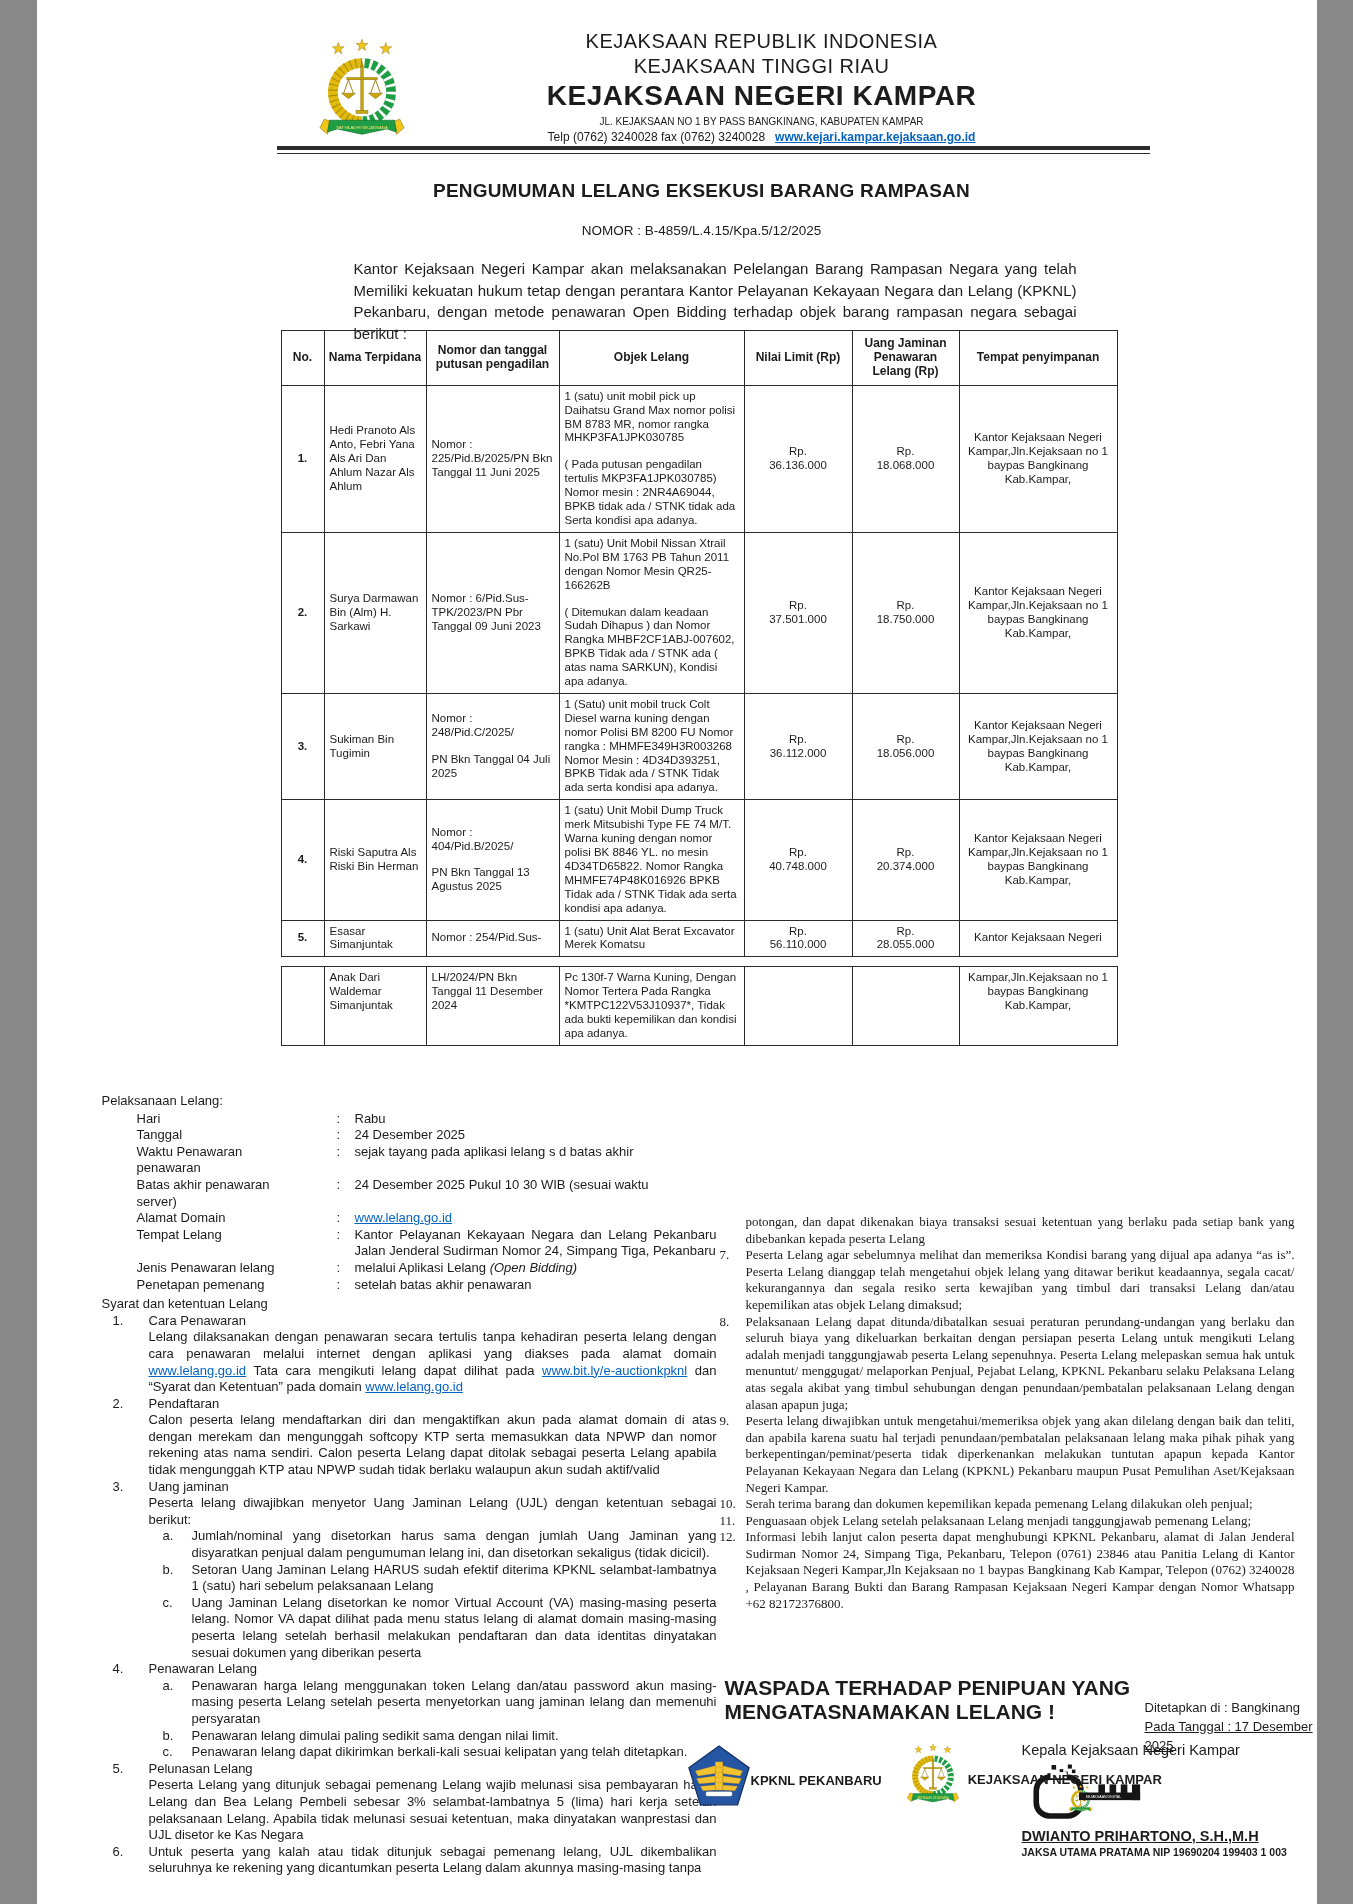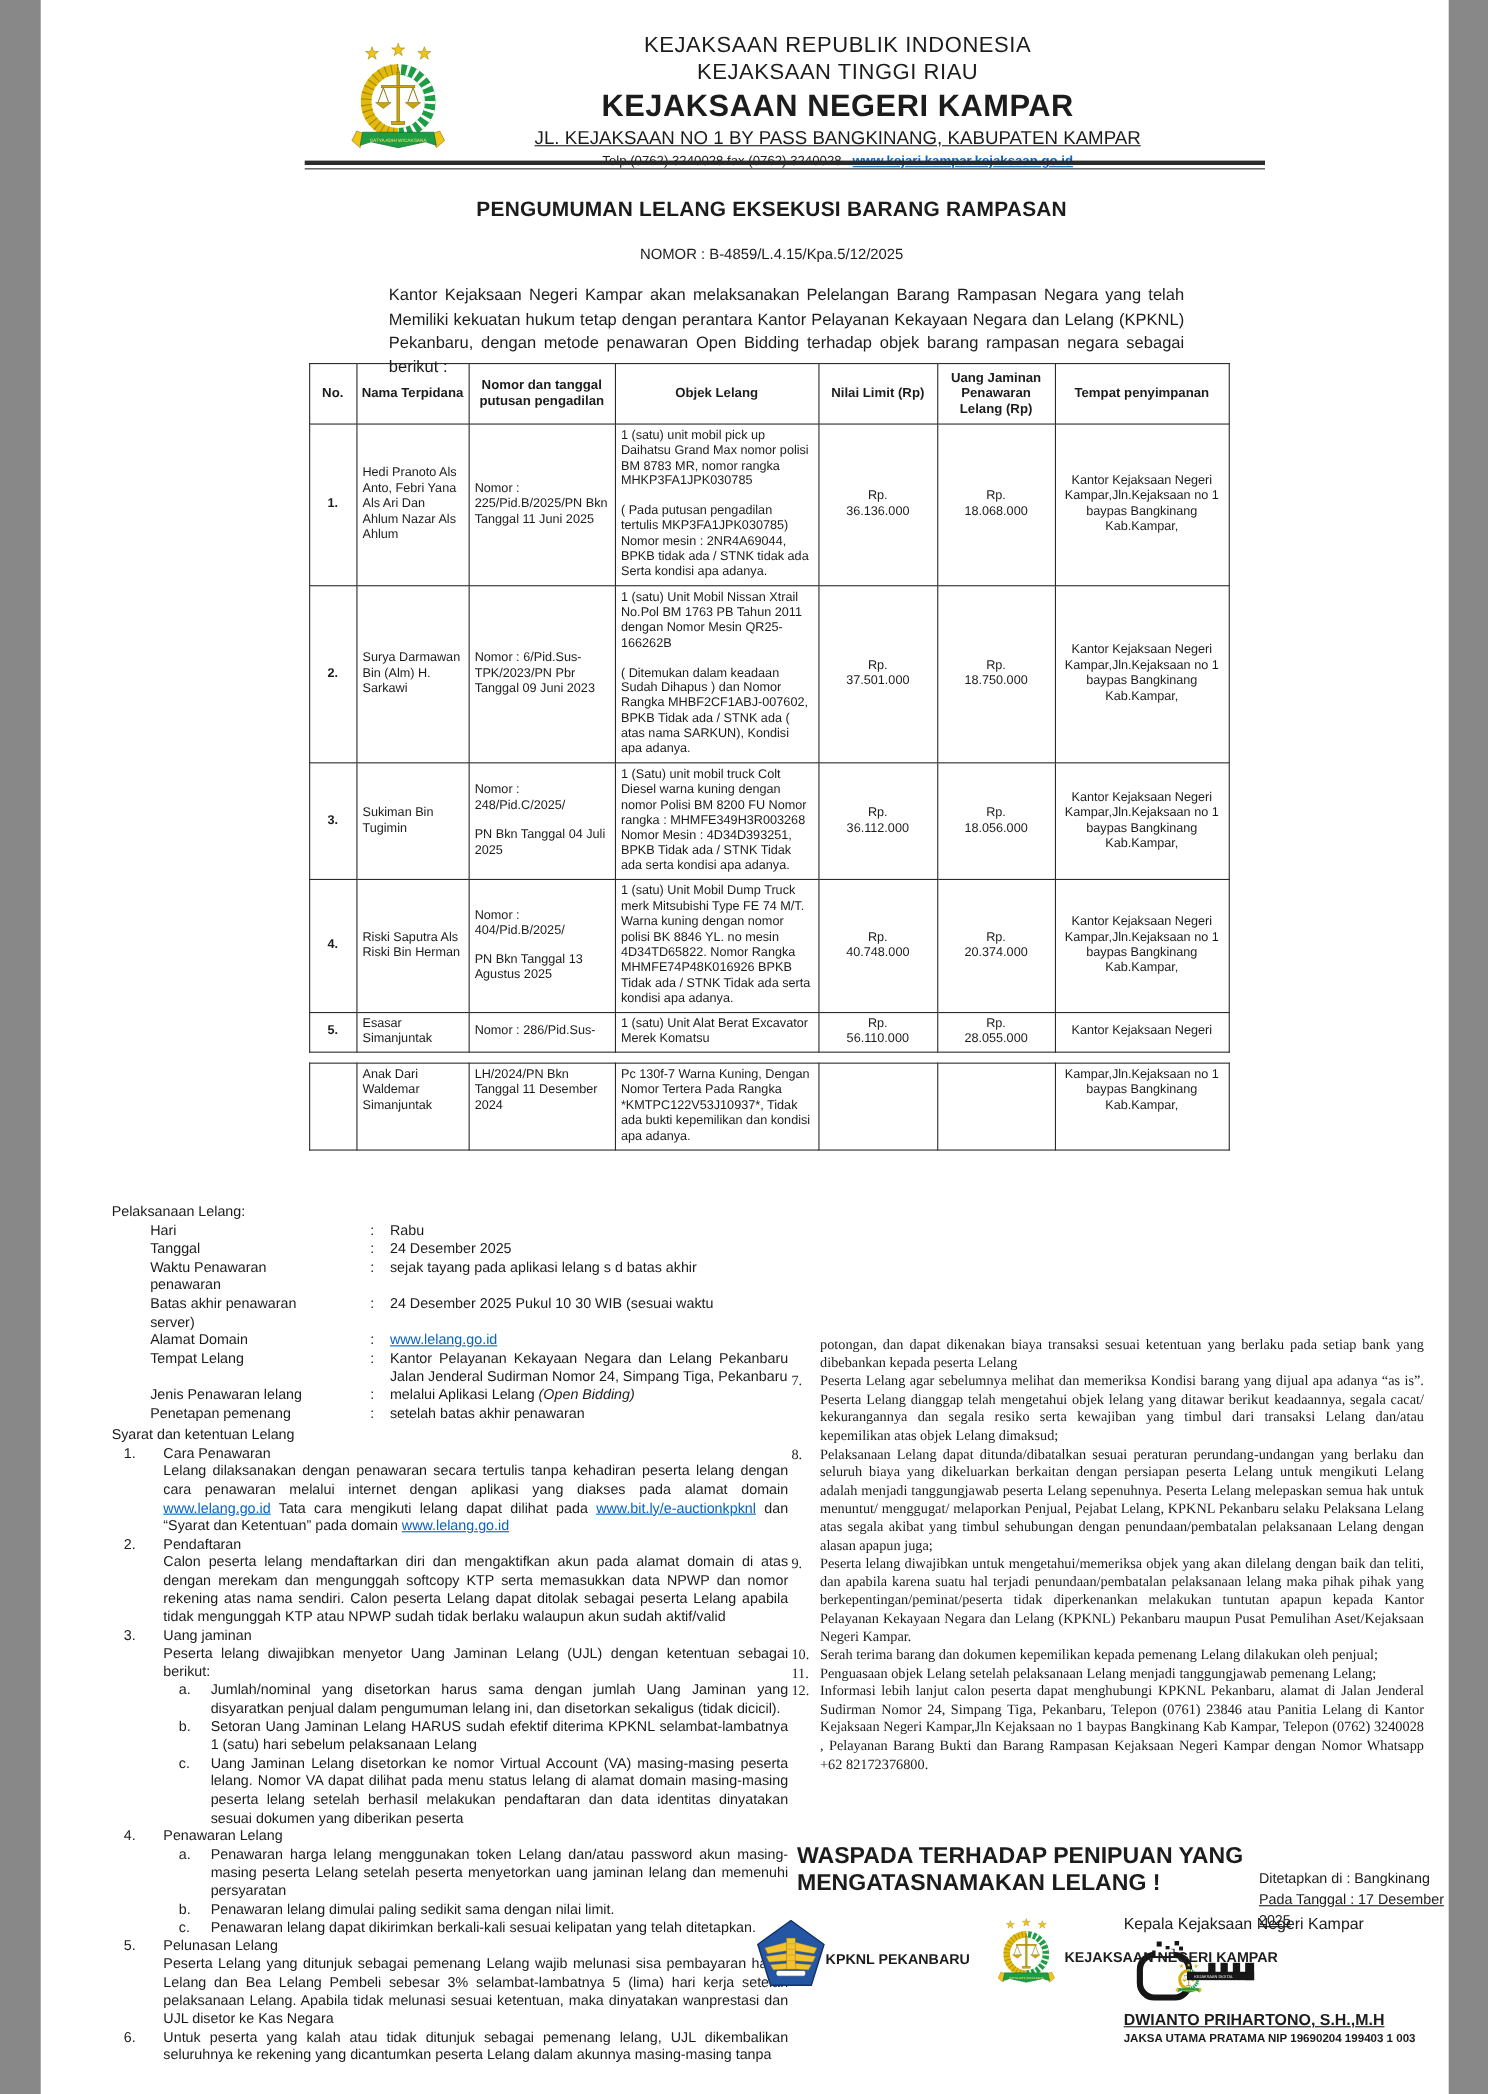--- a/index.html
+++ b/index.html
@@ -6,21 +6,21 @@
   .page{position:relative;width:1280px;height:1904px;background:#ffffff;
         font-family:"Liberation Sans",sans-serif;color:#1c1c1c;overflow:hidden;margin:0 auto;}
 
   
   .letterhead{position:absolute;left:240px;top:30px;width:875px;}
   .lh-logo{position:absolute;left:24px;top:6px;width:122px;height:108px;}
   .lh-text{position:absolute;left:160px;top:0;width:650px;text-align:center;}
   .lh-org1{font-size:20px;letter-spacing:.5px;}
   .lh-org2{font-size:20px;letter-spacing:.5px;margin-top:2px;}
   .lh-org3{font-size:28px;font-weight:bold;letter-spacing:.5px;margin-top:2px;}
-  .lh-addr{font-size:17px;margin-top:4px;text-decoration:underline;}
+  .lh-addr{font-size:10px;margin-top:4px;}
   .lh-phone{font-size:12px;margin-top:3px;}
   a.link, .link{color:#0563C1;text-decoration:underline;cursor:pointer;}
   .lh-phone .link{font-weight:bold;}
   .double-rule{position:absolute;left:240px;top:146px;width:873px;height:3px;
                border-top:4px solid #2b2b2b;border-bottom:1px solid #2b2b2b;}
 
   
   .title-block{position:absolute;left:240px;top:180px;width:850px;text-align:center;}
   .doc-title{font-size:19px;font-weight:bold;letter-spacing:.2px;}
   .doc-number{font-size:13.5px;margin-top:21px;}
@@ -248,21 +248,21 @@
             </td>
         <td class="c-jaminan">
               <div>Rp.</div>
               <div>20.374.000</div>
             </td>
         <td class="c-tempat">Kantor Kejaksaan Negeri Kampar,Jln.Kejaksaan no 1 baypas Bangkinang Kab.Kampar,</td>
       </tr>
       <tr>
         <td class="c-no">5.</td>
         <td class="c-nama">Esasar Simanjuntak</td>
-        <td class="c-nomor">Nomor : 286/Pid.Sus-</td>
+        <td class="c-nomor">Nomor : 254/Pid.Sus-</td>
         <td class="c-objek">1 (satu) Unit Alat Berat Excavator Merek Komatsu</td>
         <td class="c-nilai">
               <div>Rp.</div>
               <div>56.110.000</div>
             </td>
         <td class="c-jaminan">
               <div>Rp.</div>
               <div>28.055.000</div>
             </td>
         <td class="c-tempat">Kantor Kejaksaan Negeri</td>

